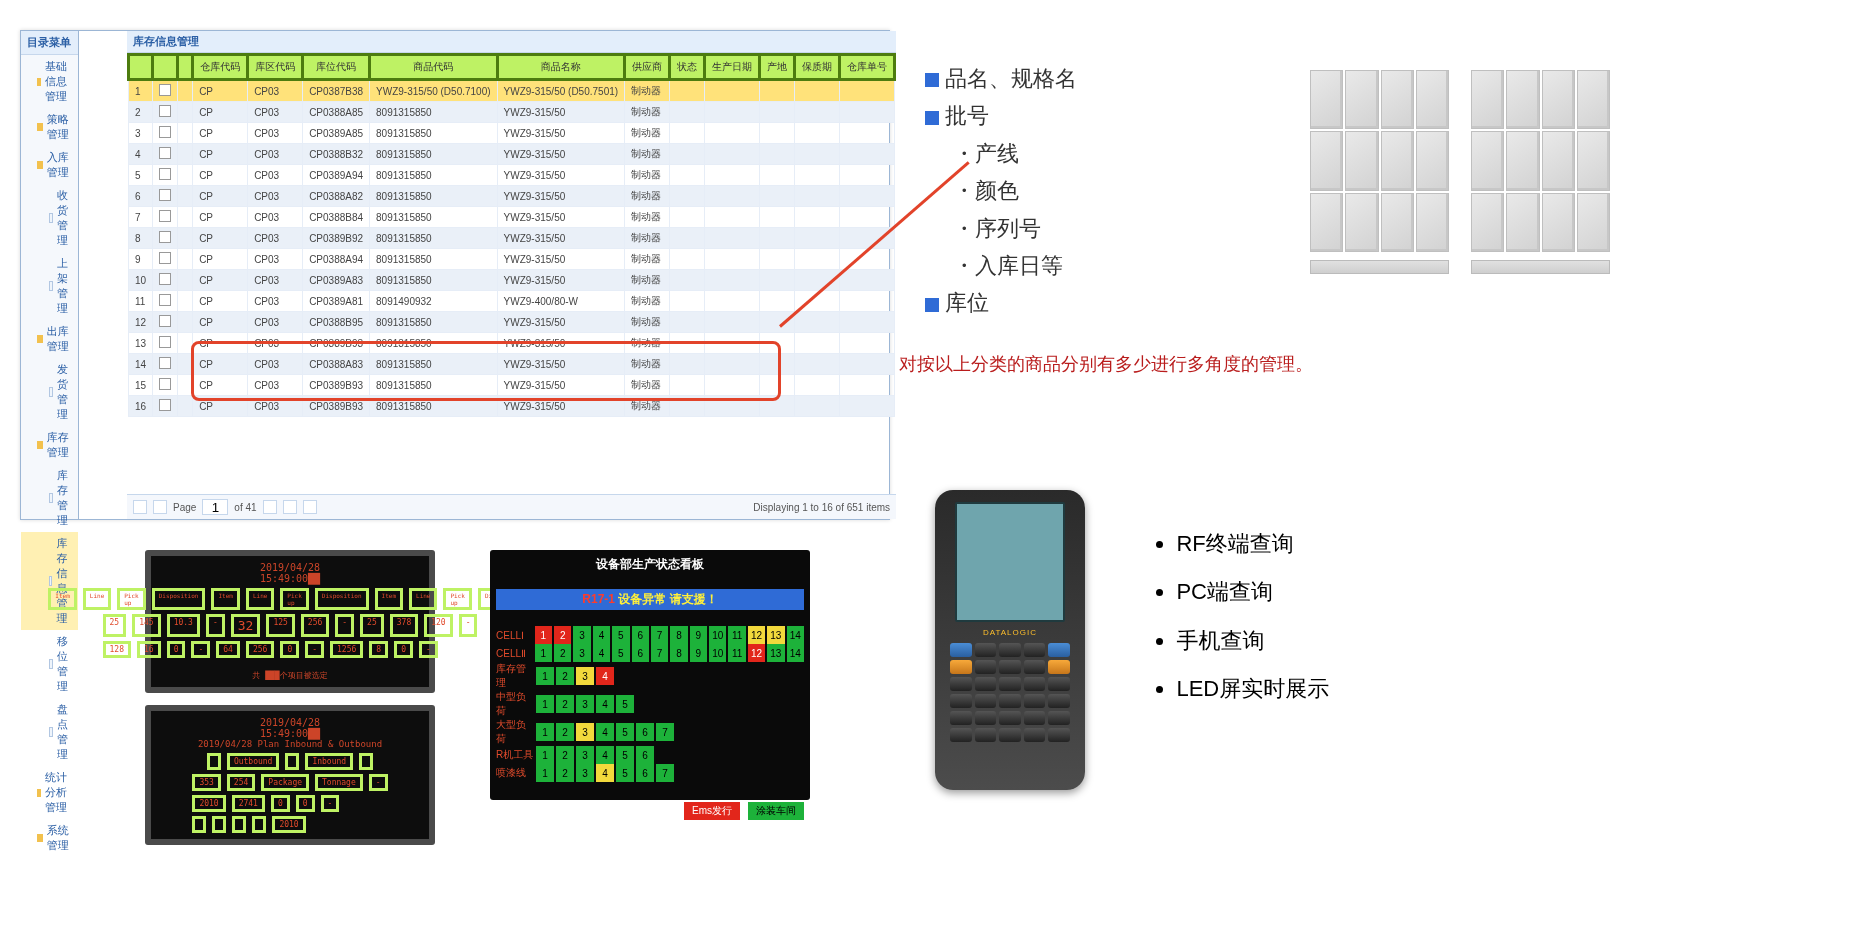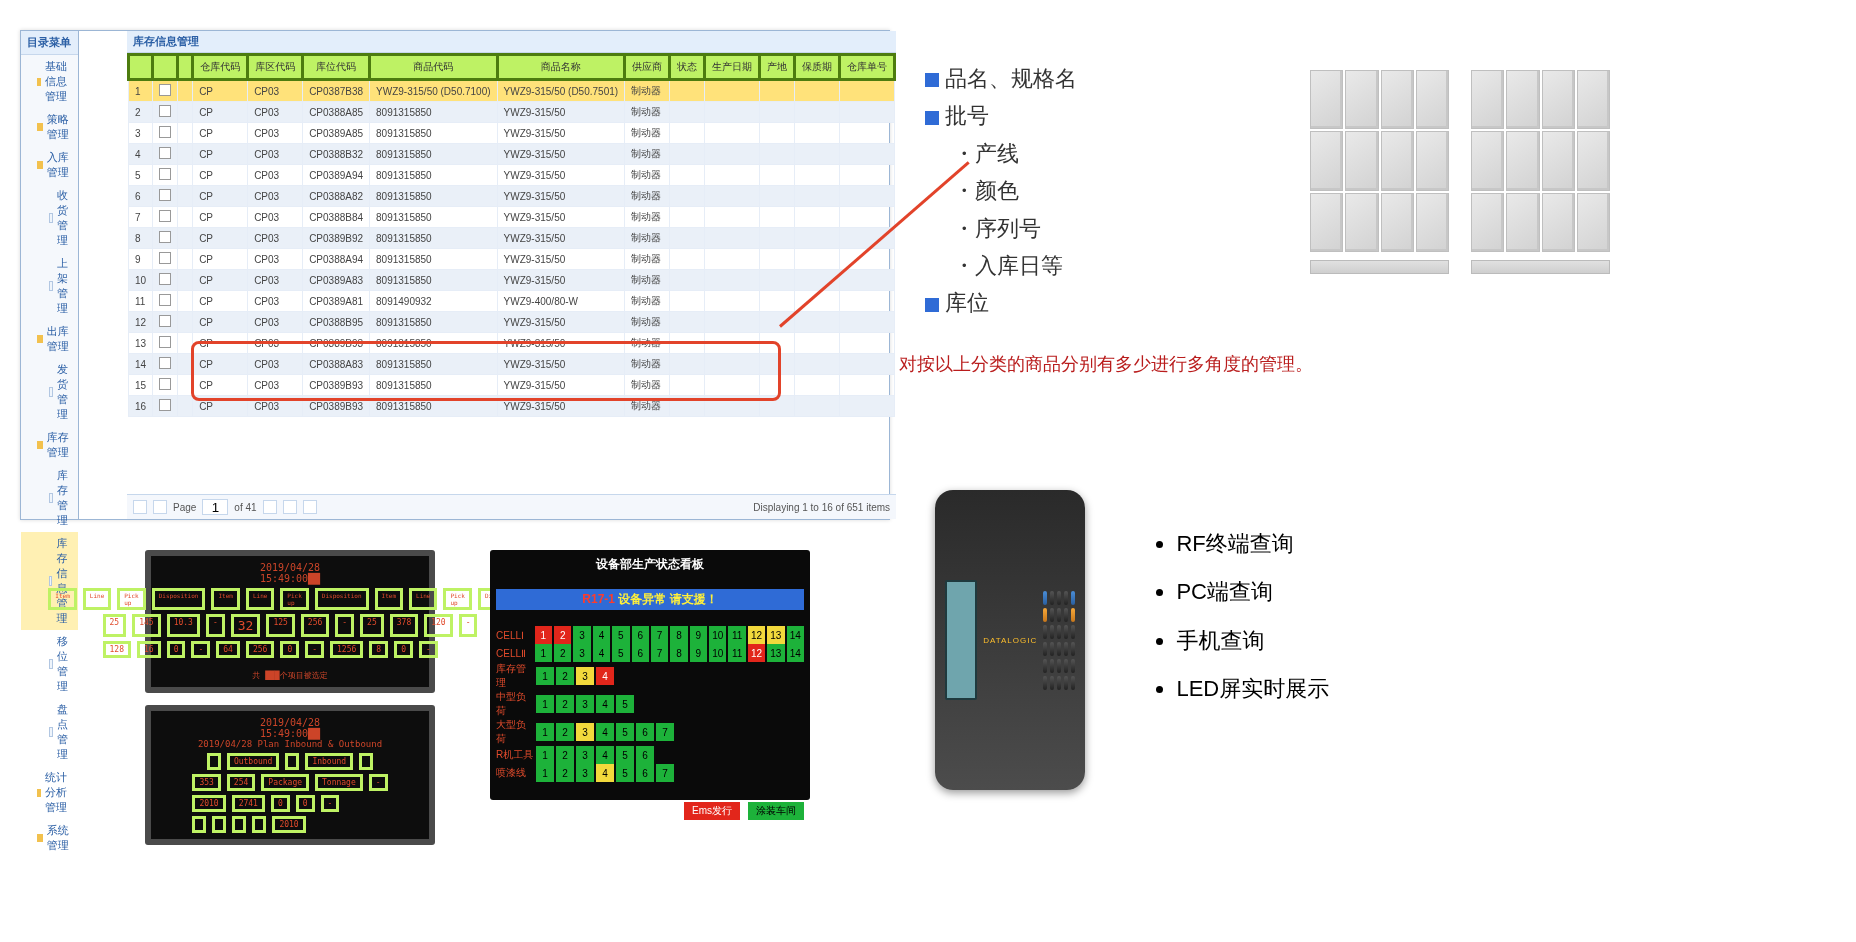--- a/index.html
+++ b/index.html
@@ -106,21 +106,21 @@
     box-shadow:inset -2px -2px 0 #c7c7c7;
   }
   .plate{height:14px;background:linear-gradient(#e1e1e1,#cfcfcf);border:1px solid #bbb;}
 
   .scanner {
     position:absolute; left:905px; top:470px; width:170px; height:310px;
     display:flex;flex-direction:column;align-items:center;
   }
   .scanner-body{
     width:150px;height:300px;background:linear-gradient(#2a2a2a,#4c4c4c);
-    border-radius:18px;display:flex;flex-direction:row;align-items:center;
+    border-radius:18px;display:flex;flex-direction:column;align-items:center;
     padding:12px 10px;gap:6px;box-shadow:0 3px 8px rgba(0,0,0,.4);
   }
   .scanner-screen{width:110px;height:120px;background:#6fa5ad;border:2px solid #1f3a3e;border-radius:2px;}
   .scanner-brand{color:#ffbf2b;font-size:8px;letter-spacing:1px;}
   .scanner-keys{display:grid;grid-template-columns:repeat(5,1fr);gap:3px;width:120px;}
   .key{height:14px;border-radius:3px;background:linear-gradient(#555,#222);}
   .key.o{background:linear-gradient(#f7a93a,#c7761a);}
   .key.b{background:linear-gradient(#4a8dd6,#2a5fa0);}
 
   .query-list{

